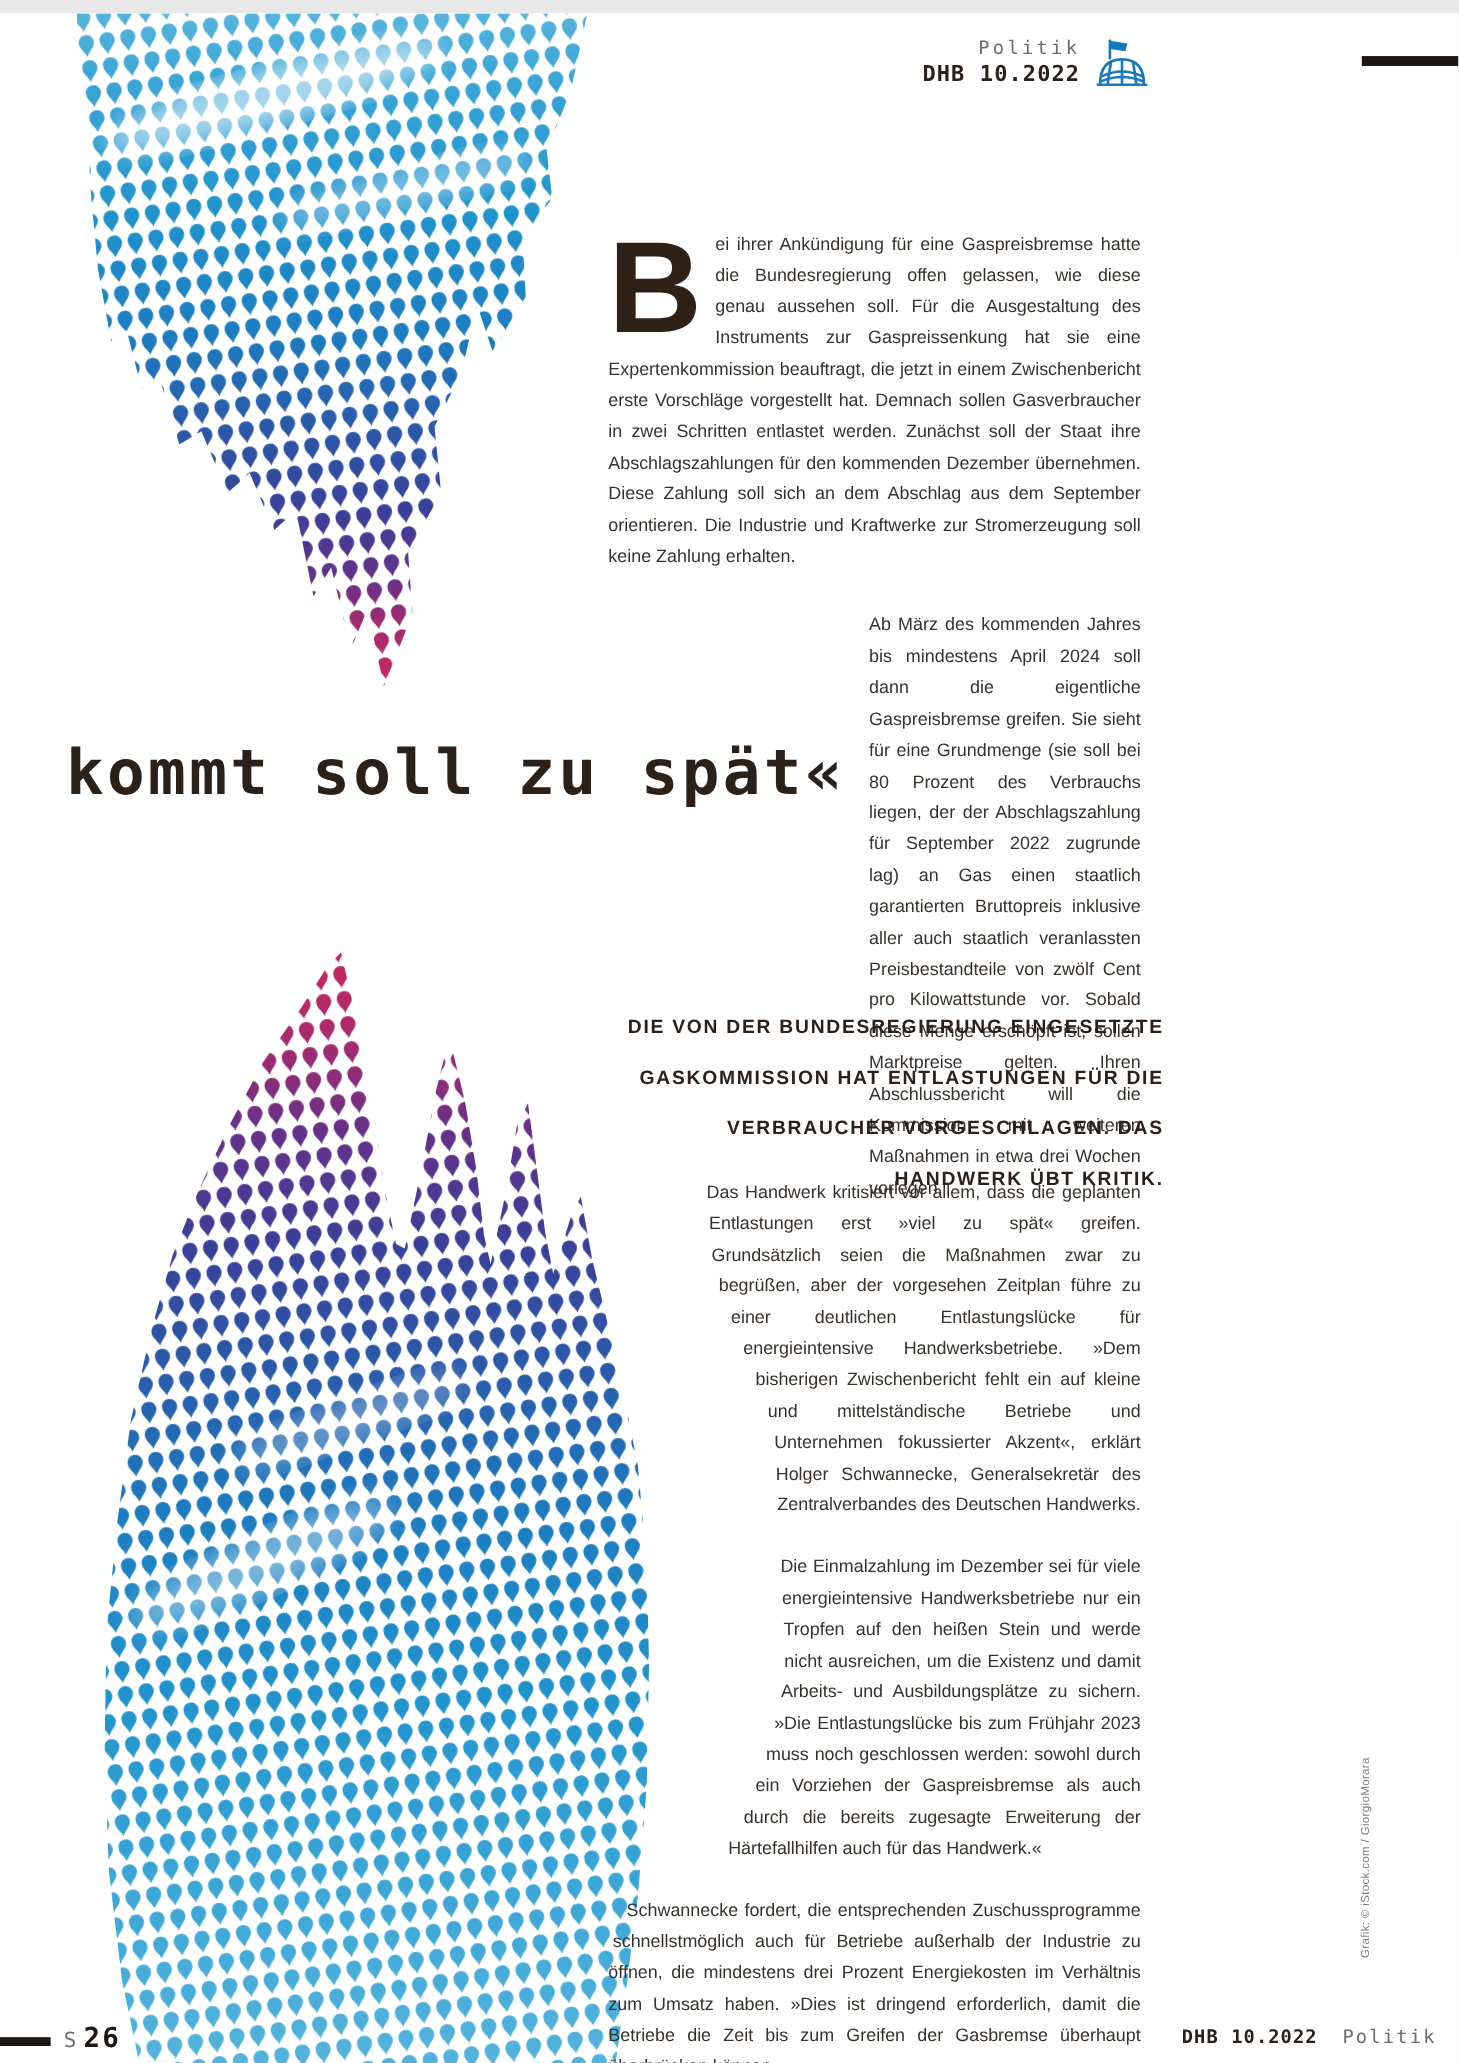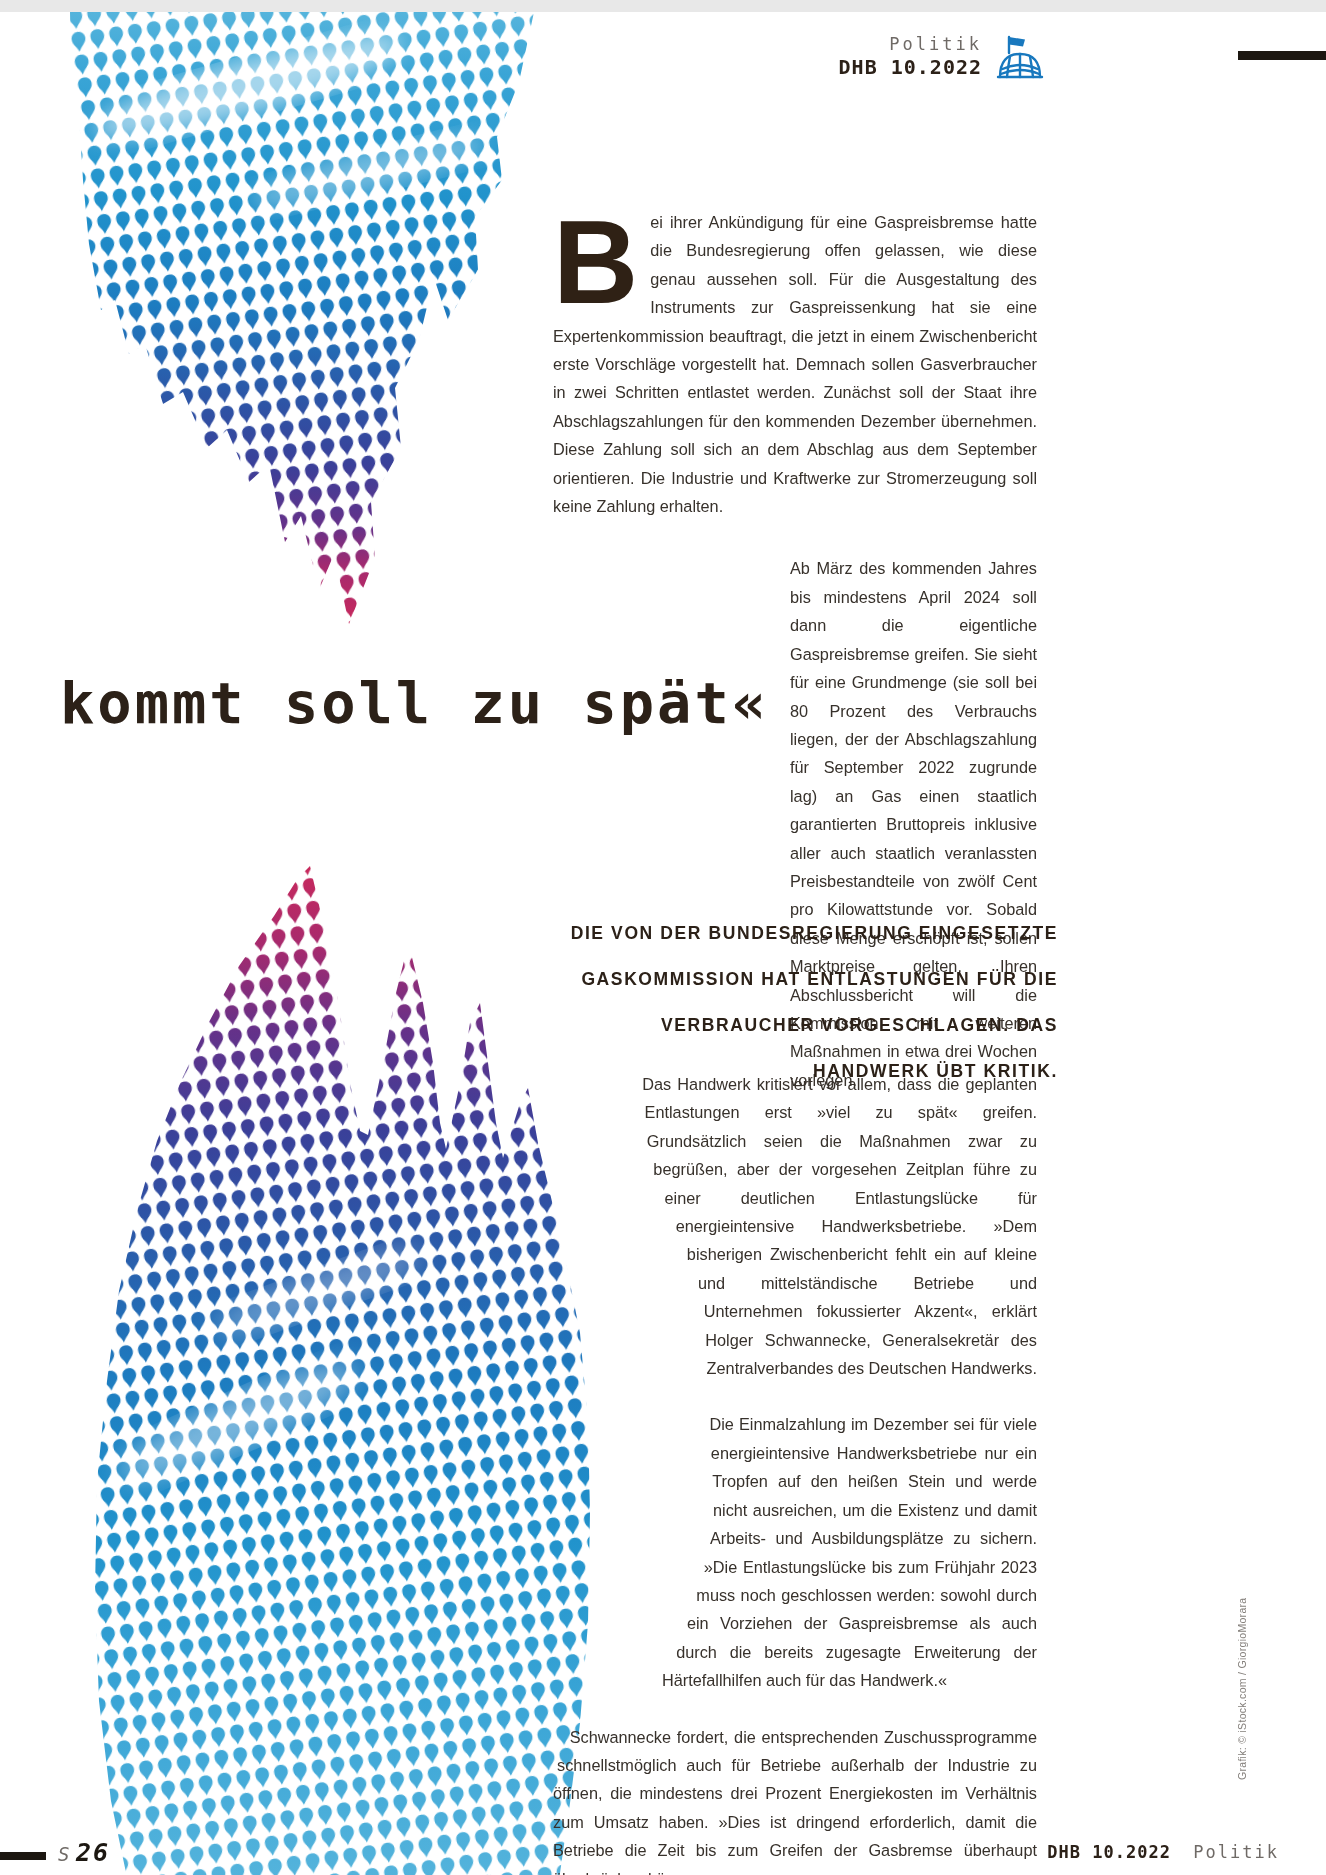--- a/index.html
+++ b/index.html
@@ -44,24 +44,24 @@
     shape-outside:polygon(0 0,87px 0,95px 100px,150px 240px,160px 440px,147px 500px,127px 560px,107px 600px,20px 645px,0 690px);
   }
   .col2 .bodytext{margin:0 0 28px 0;}
   
   .credit{
     position:absolute;left:1236px;top:1768px;transform:rotate(-90deg);transform-origin:0 0;
     font-size:10.5px;color:#85807c;letter-spacing:.3px;white-space:nowrap;
   }
   
   .footer-rule{position:absolute;left:0;top:1840px;width:46px;height:8px;background:#1c1711;}
-  .footer-left{position:absolute;left:58px;top:1826px;font-style:italic;}
+  .footer-left{position:absolute;left:58px;top:1826px;}
   .footer-left .s{font-family:"DejaVu Sans Mono",monospace;font-size:19px;color:#6f6a66;letter-spacing:2px;}
   .footer-left .num{font-family:"DejaVu Sans Mono",monospace;font-size:25px;font-weight:bold;color:#1c1711;letter-spacing:2px;}
-  .footer-right{position:absolute;right:47px;top:1830px;white-space:nowrap;}
+  .footer-right{position:absolute;right:20px;top:1830px;white-space:nowrap;}
   .footer-right .iss{font-family:"DejaVu Sans Mono",monospace;font-size:17px;font-weight:bold;color:#2c2118;letter-spacing:1px;margin-right:18px;}
   .footer-right .sec{font-family:"DejaVu Sans Mono",monospace;font-size:17px;color:#6f6a66;letter-spacing:2px;}
 </style>
 </head>
 <body>
 
 <div class="page">
 
   <svg class="flame-top" width="500" height="620" viewBox="0 0 500 620">
     <defs>

